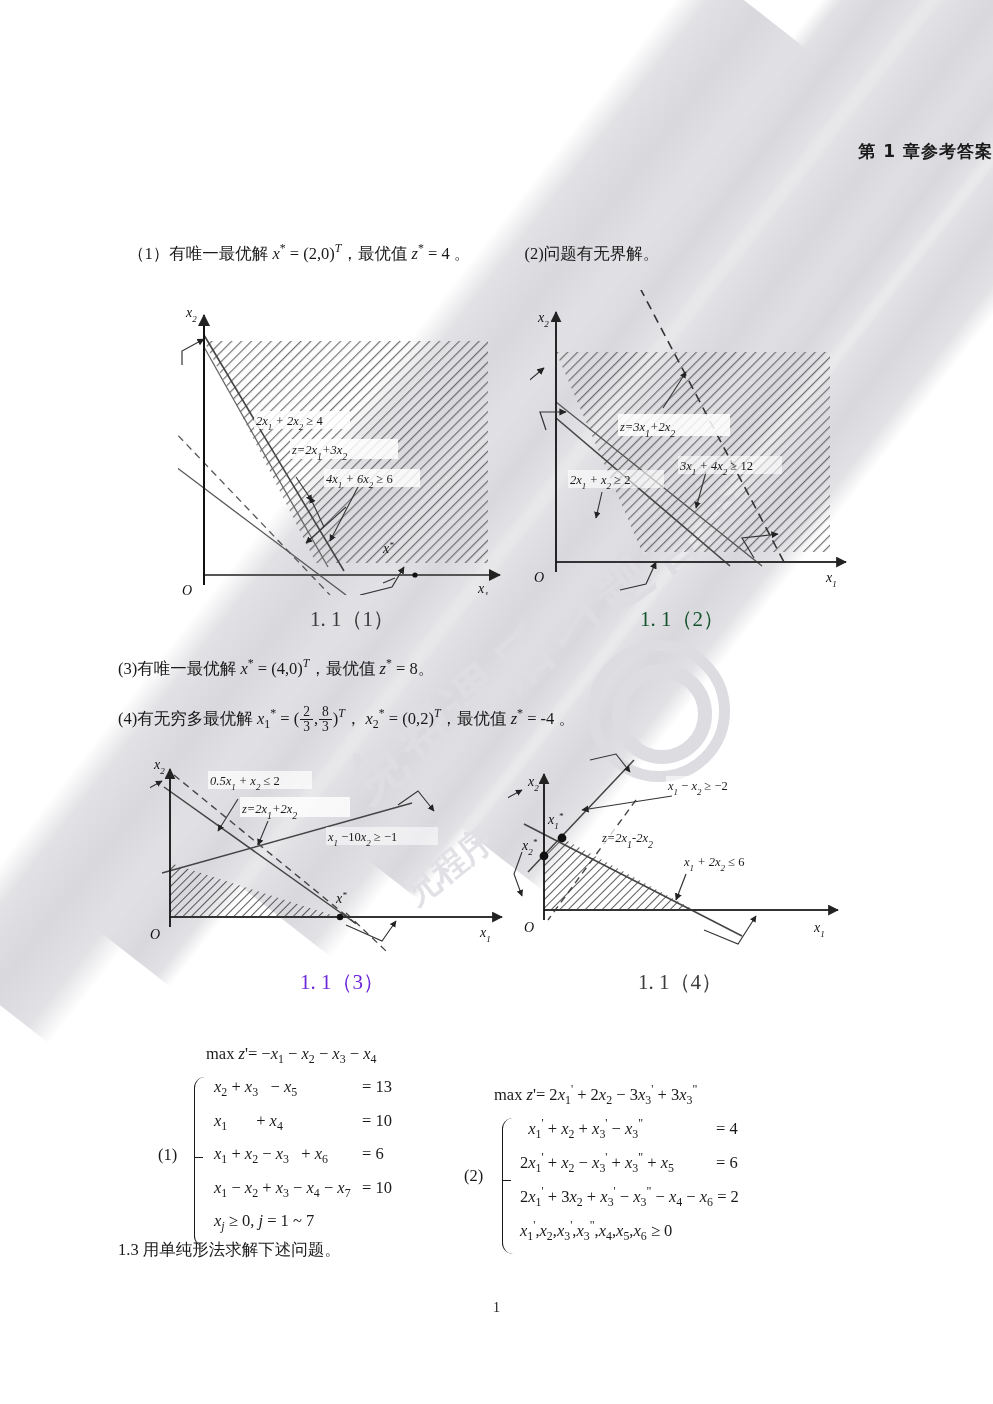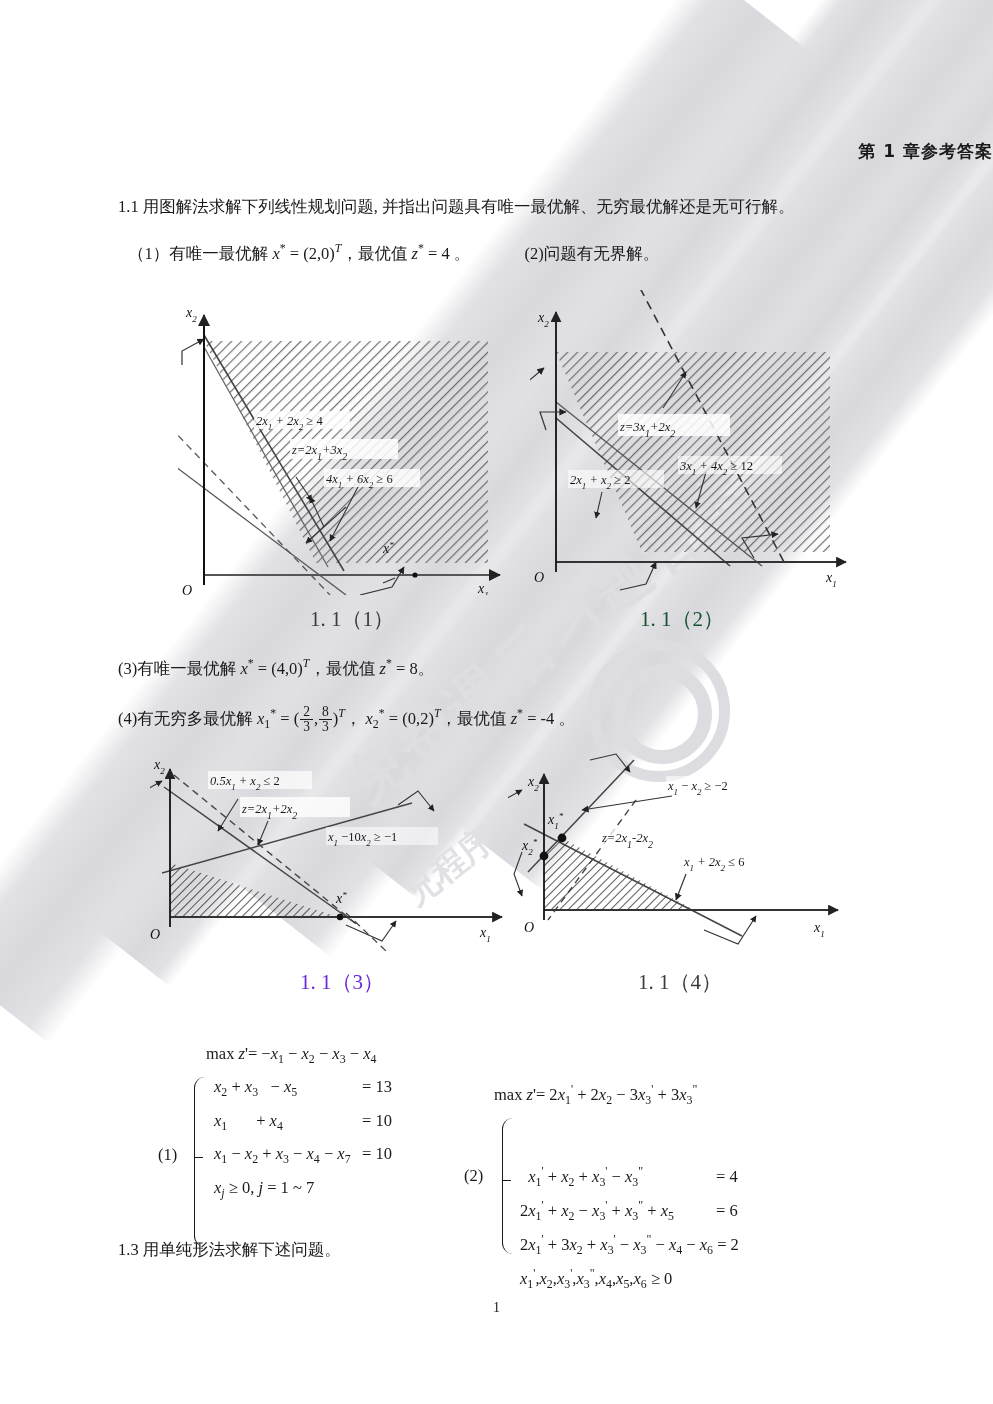--- a/index.html
+++ b/index.html
@@ -64,23 +64,20 @@
     <div class="wm-band" style="left:740px;top:-240px;width:70px;height:1250px;transform:rotate(38deg);"></div>
     <div class="wm-band" style="left:830px;top:-260px;width:110px;height:1250px;transform:rotate(38deg);"></div>
     <div class="wm-text" style="left:330px;top:760px;transform:rotate(-38deg);transform-origin:left top;">免费课后习题答案</div>
     <div class="wm-small" style="left:395px;top:880px;transform:rotate(-38deg);transform-origin:left top;">兄程序</div>
     <div class="wm-circle" style="left:588px;top:640px;width:120px;height:120px;"></div>
     <div class="wm-circle" style="left:612px;top:664px;width:72px;height:72px;border-width:14px;"></div>
   </div>
 
   <div class="title">第 1 章参考答案</div>
 
-  <div class="para" style="left:118px;top:195px;">
-    <span>1.1 用图解法求解下列线性规划问题, 并指出问题具有唯一最优解、无穷最优解还是无可行解。</span>
-  </div>
 
   <div class="para" style="left:128px;top:240px;">
     （1）有唯一最优解 <span class="it">x</span><span class="sup">*</span> =
     <span>(2,0)</span><span class="sup it">T</span>，最优值
     <span class="it">z</span><span class="sup">*</span> = <span>4</span> 。
     <span style="display:inline-block;width:46px;"></span>
     <span>(2)问题有无界解。</span>
   </div>
 
   <div class="fig" style="left:178px;top:295px;">
@@ -311,41 +308,44 @@
                   border-left:1.6px solid #1a1a1a;border-top-left-radius:12px;border-bottom-left-radius:12px;"></div>
       <div style="position:absolute;left:36px;top:86px;width:9px;border-top:1.6px solid #1a1a1a;"></div>
       <div class="eqrows" style="left:56px;top:0;">
         <div class="eqline">
           <span style="display:inline-block;width:148px;"><span class="it">x</span><span class="sub">2</span> + <span class="it">x</span><span class="sub">3</span> &nbsp; − <span class="it">x</span><span class="sub">5</span></span>= 13
         </div>
         <div class="eqline">
           <span style="display:inline-block;width:148px;"><span class="it">x</span><span class="sub">1</span> &nbsp;&nbsp;&nbsp;&nbsp;&nbsp; + <span class="it">x</span><span class="sub">4</span></span>= 10
         </div>
         <div class="eqline">
+          <span style="display:inline-block;width:148px;"><span class="it">x</span><span class="sub">1</span> + <span class="it">x</span><span class="sub">2</span> − <span class="it">x</span><span class="sub">3</span> &nbsp; + <span class="it">x</span><span class="sub">6</span></span>= 6
+        </div>
+        <div class="eqline">
           <span style="display:inline-block;width:148px;"><span class="it">x</span><span class="sub">1</span> − <span class="it">x</span><span class="sub">2</span> + <span class="it">x</span><span class="sub">3</span> − <span class="it">x</span><span class="sub">4</span> − <span class="it">x</span><span class="sub">7</span></span>= 10
         </div>
         <div class="eqline">
           <span class="it">x</span><span class="sub it">j</span> ≥ 0, <span class="it">j</span> = 1 ~ 7
         </div>
       </div>
     </div>
   </div>
 
   <div class="eqblock" style="left:470px;top:1078px;width:420px;">
     <div class="eqline" style="padding-left:24px;">
       max <span class="it">z</span>'= 2<span class="it">x</span><span class="sub">1</span><span class="sup">'</span> + 2<span class="it">x</span><span class="sub">2</span> − 3<span class="it">x</span><span class="sub">3</span><span class="sup">'</span> + 3<span class="it">x</span><span class="sub">3</span><span class="sup">"</span>
     </div>
     <div style="position:relative;">
       <div class="tag" style="left:-6px;top:54px;">(2)</div>
       <div style="position:absolute;left:32px;top:6px;width:10px;height:136px;
                   border-left:1.6px solid #1a1a1a;border-top-left-radius:12px;border-bottom-left-radius:12px;"></div>
       <div style="position:absolute;left:32px;top:68px;width:9px;border-top:1.6px solid #1a1a1a;"></div>
       <div class="eqrows" style="left:50px;top:0;">
         <div class="eqline">
-          <span style="display:inline-block;width:196px;margin-top:48px;">&nbsp;&nbsp;<span class="it">x</span><span class="sub">1</span><span class="sup">'</span> + <span class="it">x</span><span class="sub">2</span> + <span class="it">x</span><span class="sub">3</span><span class="sup">'</span> − <span class="it">x</span><span class="sub">3</span><span class="sup">"</span></span>= 4
+          <span style="display:inline-block;width:196px;">&nbsp;&nbsp;<span class="it">x</span><span class="sub">1</span><span class="sup">'</span> + <span class="it">x</span><span class="sub">2</span> + <span class="it">x</span><span class="sub">3</span><span class="sup">'</span> − <span class="it">x</span><span class="sub">3</span><span class="sup">"</span></span>= 4
         </div>
         <div class="eqline">
           <span style="display:inline-block;width:196px;">2<span class="it">x</span><span class="sub">1</span><span class="sup">'</span> + <span class="it">x</span><span class="sub">2</span> − <span class="it">x</span><span class="sub">3</span><span class="sup">'</span> + <span class="it">x</span><span class="sub">3</span><span class="sup">"</span> + <span class="it">x</span><span class="sub">5</span></span>= 6
         </div>
         <div class="eqline">
           2<span class="it">x</span><span class="sub">1</span><span class="sup">'</span> + 3<span class="it">x</span><span class="sub">2</span> + <span class="it">x</span><span class="sub">3</span><span class="sup">'</span> − <span class="it">x</span><span class="sub">3</span><span class="sup">"</span> − <span class="it">x</span><span class="sub">4</span> − <span class="it">x</span><span class="sub">6</span> = 2
         </div>
         <div class="eqline">
           <span class="it">x</span><span class="sub">1</span><span class="sup">'</span>,<span class="it">x</span><span class="sub">2</span>,<span class="it">x</span><span class="sub">3</span><span class="sup">'</span>,<span class="it">x</span><span class="sub">3</span><span class="sup">"</span>,<span class="it">x</span><span class="sub">4</span>,<span class="it">x</span><span class="sub">5</span>,<span class="it">x</span><span class="sub">6</span> ≥ 0
         </div>

